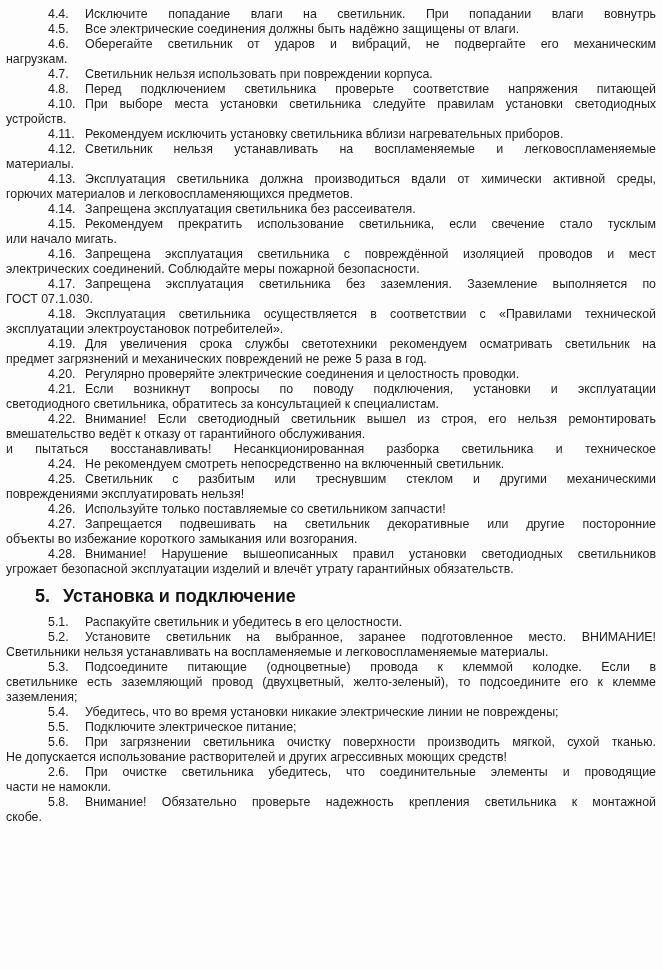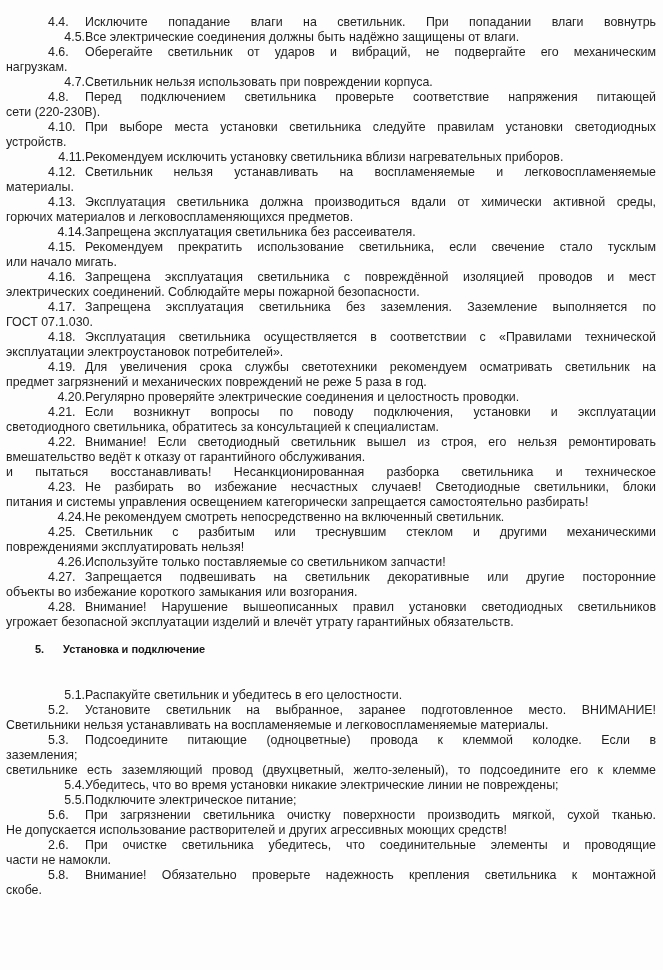--- a/index.html
+++ b/index.html
@@ -9,48 +9,47 @@
     background: #fdfdfd;
     color: #1e1e1e;
     font-family: "Liberation Sans", "DejaVu Sans", sans-serif;
     font-size: 12.4px;
     overflow: hidden;
   }
   .page {
     box-sizing: border-box;
     width: 663px;
     height: 970px;
-    padding: 15px 7px 0 6px;
+    padding: 7px 7px 0 6px;
     background: #fdfdfd;
   }
   .para { margin: 0; padding: 0; }
   .line {
     height: 15px;
     line-height: 15px;
     text-align: left;
     white-space: normal;
     overflow: hidden;
   }
   
   .line.j {
     text-align: justify;
     text-align-last: justify;
   }
   .num {
     display: inline-block;
     margin-left: 42px;
     width: 37px;
     white-space: nowrap;
-    text-align: right;
   }
   .section-heading {
-    margin: 9px 0 29px 0;
+    margin: 9px 0 9px 0;
     padding-left: 29px;
     font-weight: bold;
-    font-size: 11px;
+    font-size: 18px;
     line-height: 20px;
     height: 20px;
     color: #161616;
   }
   .hnum {
     display: inline-block;
     width: 28px;
   }
 </style>
 </head>
@@ -67,21 +66,20 @@
       </div>
       <div class="para">
         <div class="line j"><span class="num">4.6.</span><span>Оберегайте светильник от ударов и вибраций, не подвергайте его механическим</span></div>
         <div class="line">нагрузкам.</div>
       </div>
       <div class="para">
         <div class="line"><span class="num">4.7.</span><span>Светильник нельзя использовать при повреждении корпуса.</span></div>
       </div>
       <div class="para">
         <div class="line j"><span class="num">4.8.</span><span>Перед подключением светильника проверьте соответствие напряжения питающей</span></div>
-        <div class="line">сети (220-230В).</div>
       </div>
       <div class="para">
         <div class="line j"><span class="num">4.10.</span><span>При выборе места установки светильника следуйте правилам установки светодиодных</span></div>
         <div class="line">устройств.</div>
       </div>
       <div class="para">
         <div class="line"><span class="num">4.11.</span><span>Рекомендуем исключить установку светильника вблизи нагревательных приборов.</span></div>
       </div>
       <div class="para">
         <div class="line j"><span class="num">4.12.</span><span>Светильник нельзя устанавливать на воспламеняемые и легковоспламеняемые</span></div>
@@ -120,24 +118,20 @@
       <div class="para">
         <div class="line j"><span class="num">4.21.</span><span>Если возникнут вопросы по поводу подключения, установки и эксплуатации</span></div>
         <div class="line">светодиодного светильника, обратитесь за консультацией к специалистам.</div>
       </div>
       <div class="para">
         <div class="line j"><span class="num">4.22.</span><span>Внимание! Если светодиодный светильник вышел из строя, его нельзя ремонтировать</span></div>
         <div class="line">вмешательство ведёт к отказу от гарантийного обслуживания.</div>
         <div class="line j">и пытаться восстанавливать! Несанкционированная разборка светильника и техническое</div>
       </div>
       <div class="para">
-        <div class="line j"><span class="num">4.23.</span><span>Не разбирать во избежание несчастных случаев! Светодиодные светильники, блоки</span></div>
-        <div class="line">питания и системы управления освещением категорически запрещается самостоятельно разбирать!</div>
-      </div>
-      <div class="para">
         <div class="line"><span class="num">4.24.</span><span>Не рекомендуем смотреть непосредственно на включенный светильник.</span></div>
       </div>
       <div class="para">
         <div class="line j"><span class="num">4.25.</span><span>Светильник с разбитым или треснувшим стеклом и другими механическими</span></div>
         <div class="line">повреждениями эксплуатировать нельзя!</div>
       </div>
       <div class="para">
         <div class="line"><span class="num">4.26.</span><span>Используйте только поставляемые со светильником запчасти!</span></div>
       </div>
       <div class="para">
@@ -155,22 +149,22 @@
   <div>
       <div class="para">
         <div class="line"><span class="num">5.1.</span><span>Распакуйте светильник и убедитесь в его целостности.</span></div>
       </div>
       <div class="para">
         <div class="line j"><span class="num">5.2.</span><span>Установите светильник на выбранное, заранее подготовленное место. ВНИМАНИЕ!</span></div>
         <div class="line">Светильники нельзя устанавливать на воспламеняемые и легковоспламеняемые материалы.</div>
       </div>
       <div class="para">
         <div class="line j"><span class="num">5.3.</span><span>Подсоедините питающие (одноцветные) провода к клеммой колодке. Если в</span></div>
+        <div class="line j">светильнике есть заземляющий провод (двухцветный, желто-зеленый), то подсоедините его к клемме</div>
         <div class="line">заземления;</div>
-        <div class="line j">светильнике есть заземляющий провод (двухцветный, желто-зеленый), то подсоедините его к клемме</div>
       </div>
       <div class="para">
         <div class="line"><span class="num">5.4.</span><span>Убедитесь, что во время установки никакие электрические линии не повреждены;</span></div>
       </div>
       <div class="para">
         <div class="line"><span class="num">5.5.</span><span>Подключите электрическое питание;</span></div>
       </div>
       <div class="para">
         <div class="line j"><span class="num">5.6.</span><span>При загрязнении светильника очистку поверхности производить мягкой, сухой тканью.</span></div>
         <div class="line">Не допускается использование растворителей и других агрессивных моющих средств!</div>

